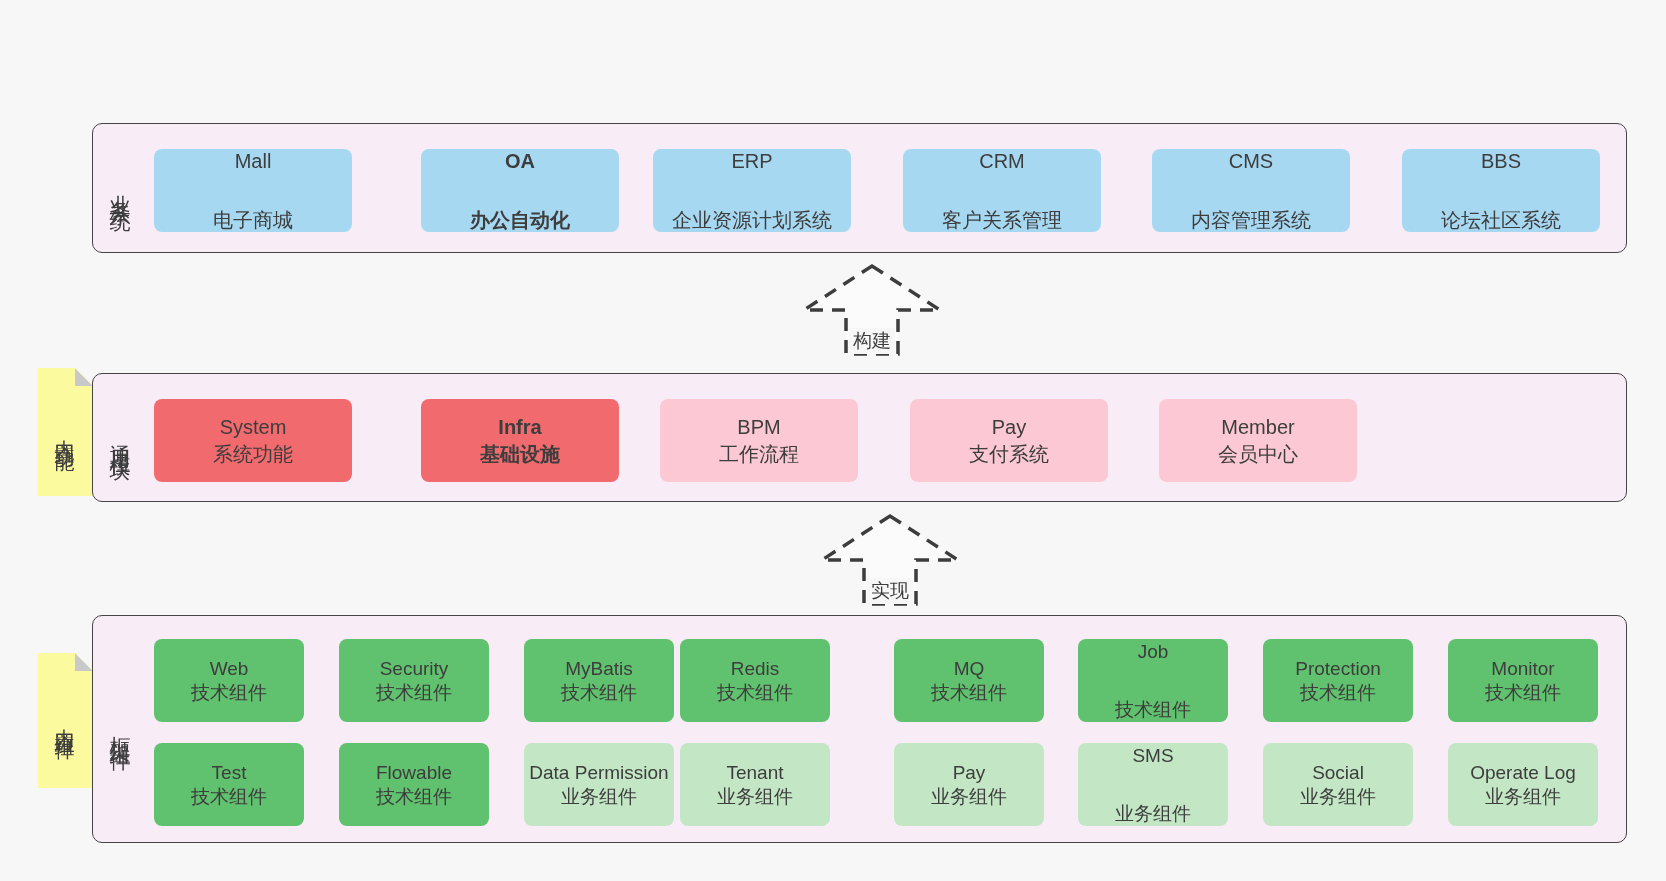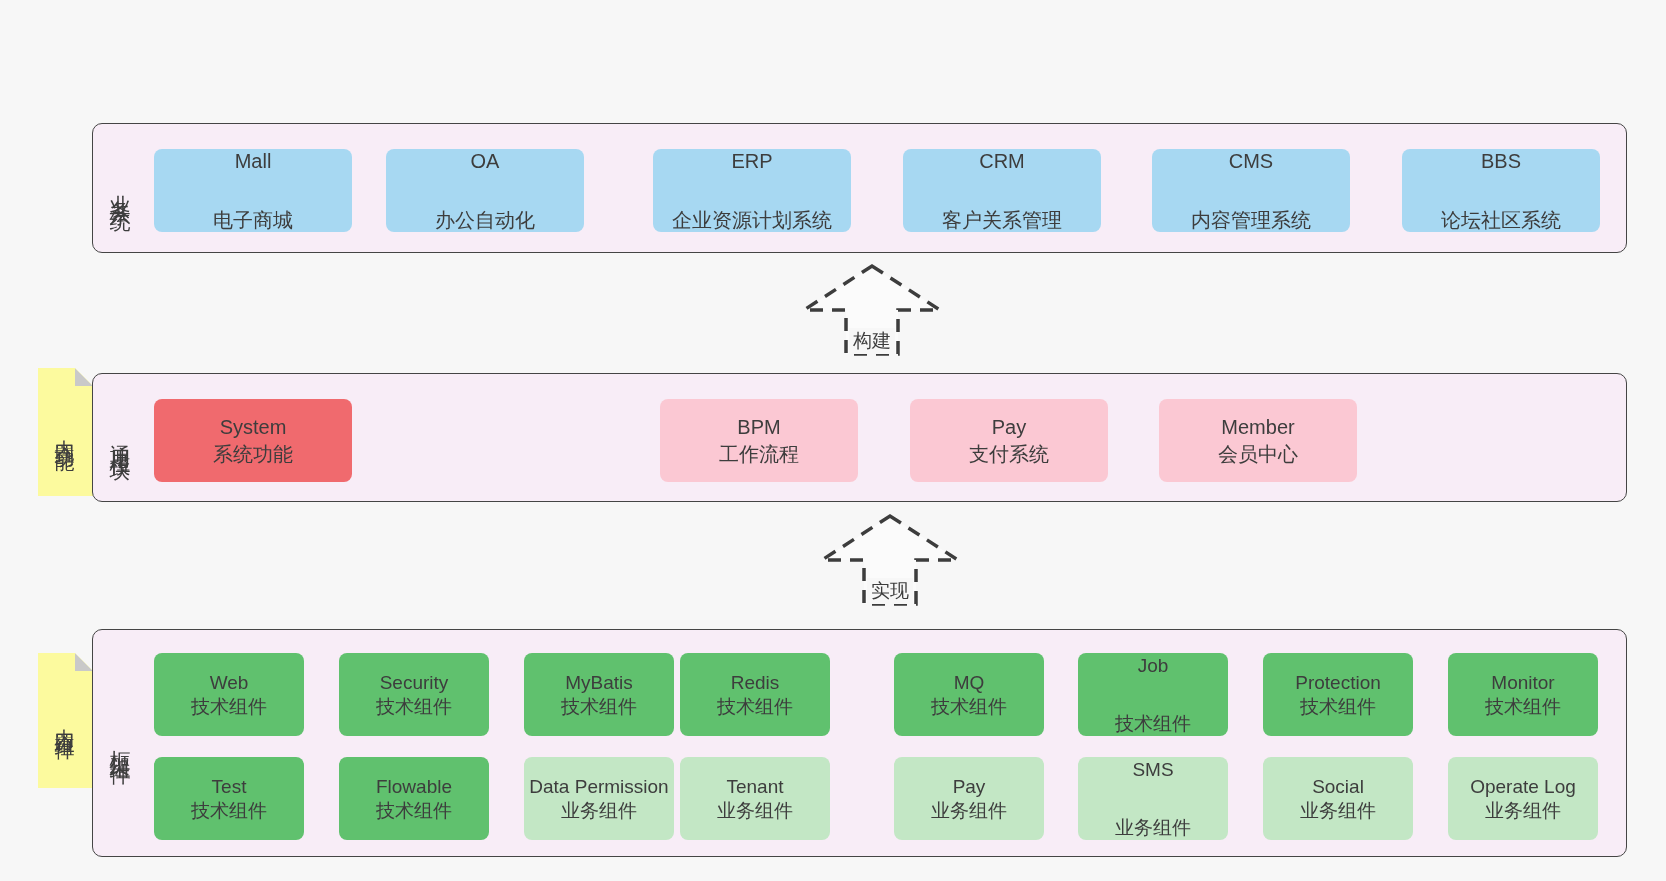--- a/index.html
+++ b/index.html
@@ -14,21 +14,21 @@
   .section {
     position: absolute;
     left: 92px;
     width: 1535px;
     background: #f8edf7;
     border: 1.6px solid #454545;
     border-radius: 10px;
   }
   #sec-business  { top: 123px; height: 130px; }
   #sec-modules   { top: 373px; height: 129px; }
-  #sec-framework { top: 615px; height: 228px; margin-top: 14px; }
+  #sec-framework { top: 615px; height: 228px; }
 
   .vlabel {
     position: absolute;
     left: 13px;
     top: 50%;
     transform: translateY(-50%);
     writing-mode: vertical-rl;
     text-orientation: upright;
     font-size: 21px;
     letter-spacing: 5px;
@@ -40,21 +40,21 @@
     position: absolute;
     border-radius: 8px;
     display: flex;
     flex-direction: column;
     align-items: center;
     justify-content: center;
     text-align: center;
     padding: 0 4px;
   }
   .row6 { width: 198px; height: 83px; top: 25px; font-size: 20px; line-height: 27px; }
-  .b1 { left: 61px; }  .b2 { left: 293px; } .b3 { left: 560px; }
+  .b1 { left: 61px; }  .b2 { left: 328px; font-weight: bold; } .b3 { left: 560px; }
   .b4 { left: 810px; } .b5 { left: 1059px; } .b6 { left: 1309px; }
 
   .row8 { width: 150px; height: 83px; font-size: 19px; line-height: 24px; }
   .r1 { top: 23px; }
   .r2 { top: 127px; }
   .f1 { left: 61px; }   .f2 { left: 246px; }  .f3 { left: 431px; }  .f4 { left: 587px; }
   .f5 { left: 801px; }  .f6 { left: 985px; gap: 34px; }  .f7 { left: 1170px; } .f8 { left: 1355px; }
 
   .v-blue       { background: #a7d8f2; gap: 32px; }
   .v-red        { background: #f06a6e; }
@@ -144,20 +144,24 @@
 <div class="tag" id="tag-modules">
   <span class="tag-fold"></span>
   <span class="tag-text">内置功能</span>
 </div>
 <div class="section" id="sec-modules">
   <div class="vlabel">通用模块</div>
   <div class="card row6 v-red b1">
     <div>System</div>
     <div>系统功能</div>
   </div>
+  <div class="card row6 v-red b2">
+    <div>Infra</div>
+    <div>基础设施</div>
+  </div>
   <div class="card row6 v-pink b3">
     <div>BPM</div>
     <div>工作流程</div>
   </div>
   <div class="card row6 v-pink b4">
     <div>Pay</div>
     <div>支付系统</div>
   </div>
   <div class="card row6 v-pink b5">
     <div>Member</div>

